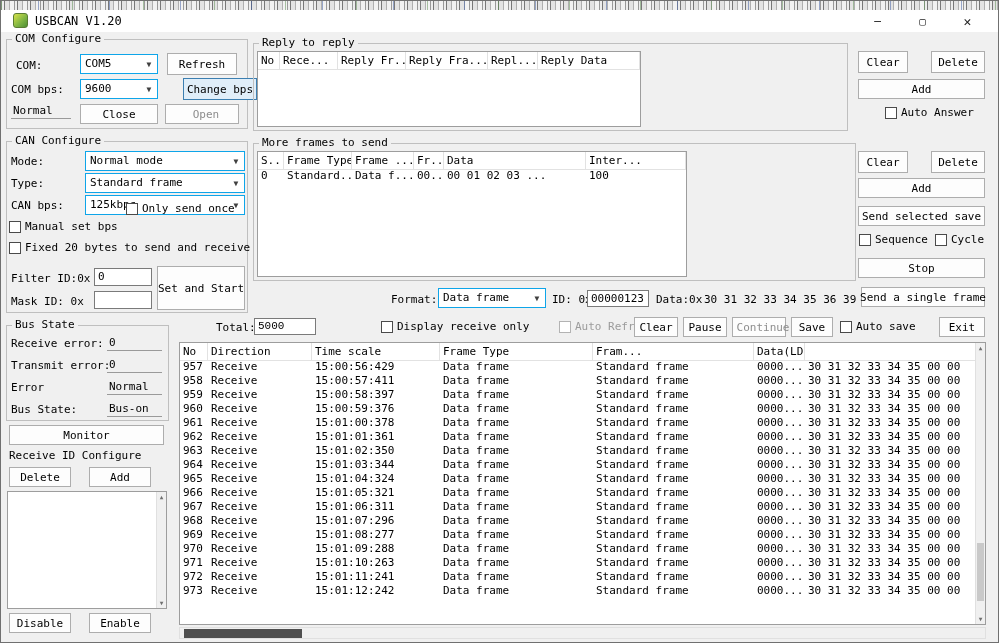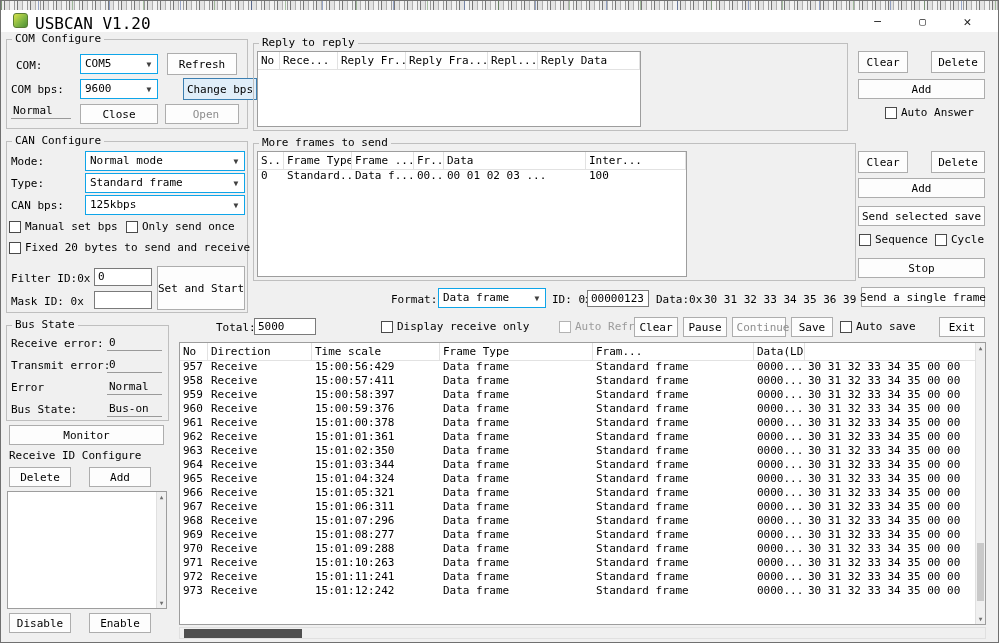--- a/index.html
+++ b/index.html
@@ -10,21 +10,21 @@
     font-family:"DejaVu Sans Mono","Liberation Mono",monospace; font-size:11px;
   }
   .strip { position:absolute; left:0; top:0; width:100%; height:9px;
     background:
       repeating-linear-gradient(90deg, rgba(90,140,80,.5) 0 1px, transparent 1px 37px, rgba(60,90,160,.5) 37px 38px, transparent 38px 71px),
       repeating-linear-gradient(90deg,#9a9a9a 0 1px,#ededed 1px 3px,#787878 3px 4px,#e3e3e3 4px 8px,#b0b0b0 8px 9px,#f2f2f2 9px 13px);
   }
   .titlebar { position:absolute; left:0; top:9px; width:100%; height:22px; background:#ffffff; }
   .app-icon { position:absolute; left:12px; top:3px; width:15px; height:15px; border-radius:3px;
     background:linear-gradient(135deg,#d7e24a 0%,#7cb342 60%,#4e8f35 100%); border:1px solid #5a7d33; }
-  .title-text { position:absolute; left:34px; top:4px; font-size:16px; }
+  .title-text { position:absolute; left:34px; top:4px; font-size:12px; }
   .win-btn { position:absolute; top:0; height:22px; width:45px; display:flex; align-items:center; justify-content:center; font-size:11px; color:#222; }
   .gbox { position:absolute; border:1px solid #bfbfbf; }
   .gbox-label { position:absolute; top:-8px; left:5px; background:#f0f0f0; padding:0 3px; font-size:11px; white-space:nowrap; z-index:2; }
   .lbl { position:absolute; white-space:nowrap; }
   .uval { position:absolute; border-bottom:1px solid #9a9a9a; padding:0 2px 1px; min-height:13px; }
   .btn { position:absolute; background:#fdfdfd; border:1px solid #adadad; display:flex; align-items:center; justify-content:center; white-space:nowrap; cursor:default; }
   .btn.accent { background:#e0eef9; border-color:#3c7fb1; }
   .btn.disabled { color:#8d8d8d;padding-left:8px; }
   .combo { position:absolute; background:#fff; border:1px solid #0ea5e9; display:flex; align-items:stretch; }
   .combo .cv { flex:1; padding:2px 0 0 4px; white-space:nowrap; overflow:hidden; }
@@ -99,21 +99,21 @@
     </div>
     <div class="lbl" style="left:4px; top:57px;">CAN bps:</div>
     <div class="combo" style="left:78px; top:53px; width:160px; height:20px;">
       <div class="cv">125kbps</div>
       <div class="ca">▼</div>
     </div>
     <div class="chk" style="left:2px; top:78px;">
       <span class="box"></span>
       <span>Manual set bps</span>
     </div>
-    <div class="chk" style="left:119px; top:78px;">
+    <div class="chk" style="left:119px; top:60px;">
       <span class="box"></span>
       <span>Only send once</span>
     </div>
     <div class="chk" style="left:2px; top:99px;">
       <span class="box"></span>
       <span>Fixed 20 bytes to send and receive</span>
     </div>
     <div class="lbl" style="left:4px; top:130px;">Filter ID:0x</div>
     <div class="inp" style="left:87px; top:126px; width:58px; height:18px;">0</div>
     <div class="lbl" style="left:4px; top:153px;">Mask ID: 0x</div>
@@ -210,21 +210,21 @@
     <div class="cv">Data frame</div>
     <div class="ca">▼</div>
   </div>
   <div class="lbl" style="left:551px; top:292px;">ID: 0x</div>
   <div class="inp" style="left:586px; top:289px; width:62px; height:17px;">00000123</div>
   <div class="lbl" style="left:655px; top:292px;">Data:0x</div>
   <div class="plain-val" style="left:703px; top:292px;">30 31 32 33 34 35 36 39</div>
   <div class="btn" style="left:860px; top:286px; width:124px; height:20px;">Send a single frame</div>
 
   <div class="lbl" style="left:215px; top:320px;">Total:</div>
-  <div class="inp" style="left:253px; top:317px; width:62px; height:17px;">5000</div>
+  <div class="inp" style="left:253px; top:317px; width:62px; height:17px;font-family:Liberation Mono, monospace;">5000</div>
   <div class="chk" style="left:380px; top:319px;">
     <span class="box"></span>
     <span>Display receive only</span>
   </div>
   <div class="chk disabled" style="left:558px; top:319px;">
     <span class="box"></span>
     <span>Auto Refresh</span>
   </div>
   <div class="btn" style="left:633px; top:316px; width:44px; height:20px;">Clear</div>
   <div class="btn" style="left:682px; top:316px; width:44px; height:20px;">Pause</div>

